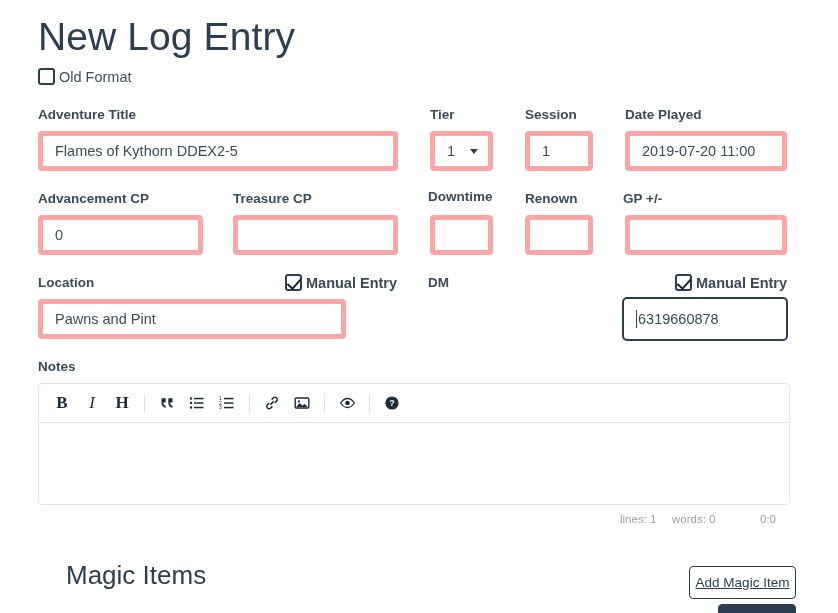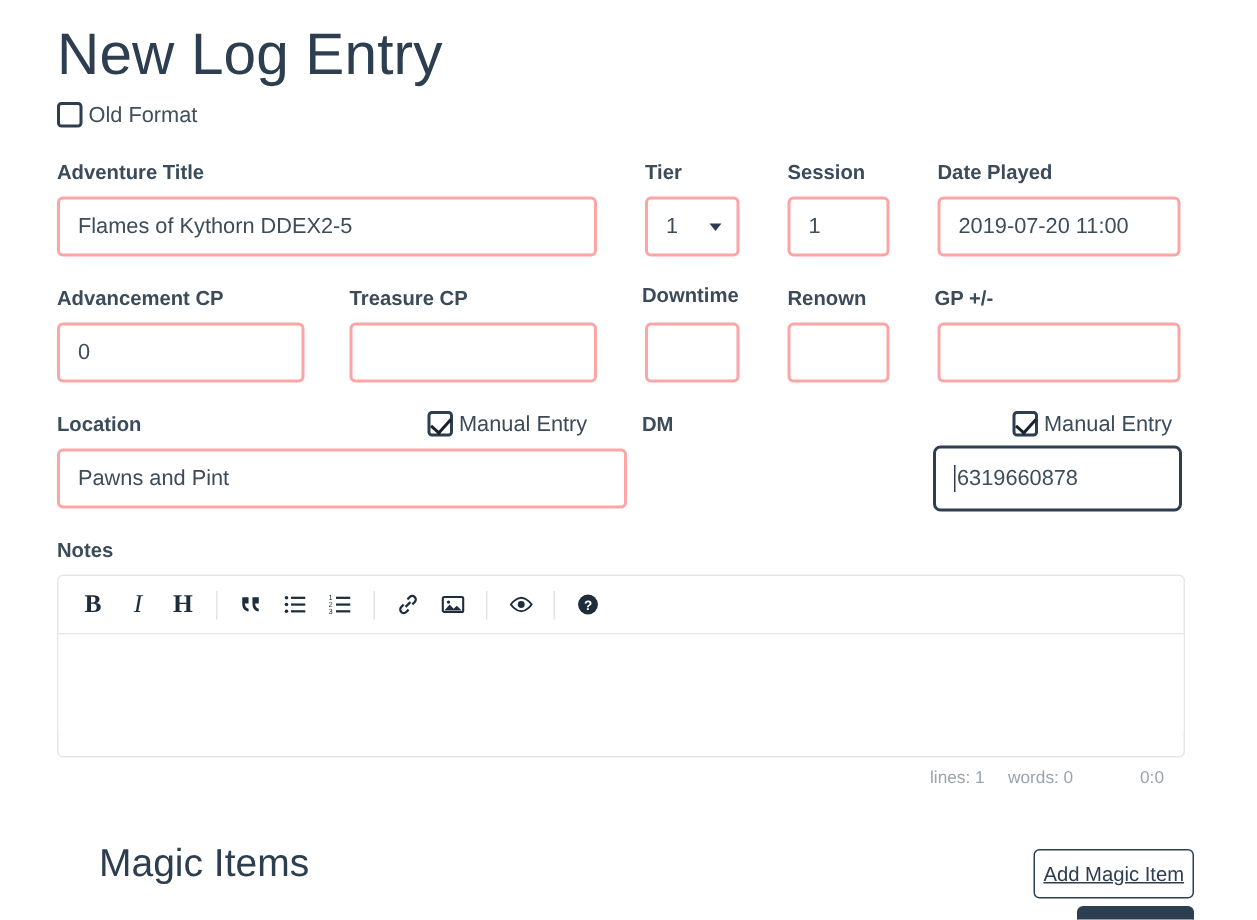--- a/index.html
+++ b/index.html
@@ -29,34 +29,34 @@
   }
   .cb-box.checked::after {
     content: "";
     position: absolute;
     left: 3px; top: 0px;
     width: 6px; height: 11px;
     border: solid #16222e;
     border-width: 0 2.6px 2.6px 0;
     transform: rotate(42deg);
   }
-  .cb-label { font-size: 14.5px; font-weight: 400; color: #3b4b59; white-space: nowrap; }
+  .cb-label { font-size: 14.5px; font-weight: 700; color: #3b4b59; white-space: nowrap; }
   .cb-label.normal { font-weight: 400; color: #3f4f5c; }
 
   
   .fl {
     position: absolute;
     font-size: 13.5px; font-weight: 700; color: #3b4b59;
     white-space: nowrap;
   }
 
   
   .inp {
     position: absolute;
-    border: 2px solid #fca5a5;
+    border: 5px solid #fca5a5;
     border-radius: 4px;
     background: #fff;
     font-family: "Liberation Sans", sans-serif;
     font-size: 14.5px;
     color: #3c4c59;
     padding: 0 12px;
     display: flex; align-items: center;
     height: 40px;
     outline: none;
   }
@@ -181,21 +181,21 @@
     <span class="cb-box checked"></span>
     <span class="cb-label">Manual Entry</span>
   </div>
 
   <div class="fl" style="left:428px; top:275px;">DM</div>
   <div class="cb-row" style="left:675px; top:274px;">
     <span class="cb-box checked"></span>
     <span class="cb-label">Manual Entry</span>
   </div>
 
-  <div class="inp" style="left:38px; top:299px; width:380px;">Pawns and Pint</div>
+  <div class="inp" style="left:38px; top:299px; width:308px;">Pawns and Pint</div>
   <div class="inp focused" style="left:622px; top:297px; width:166px; height:44px;">
     <span class="caret"></span>
       <span>6319660878</span>
   </div>
 
   <div class="fl" style="left:38px; top:359px;">Notes</div>
 
   <div class="editor" style="left:38px; top:383px; width:752px; height:122px;">
     <div class="toolbar">
       <span class="tb-btn tb-b">B</span>

